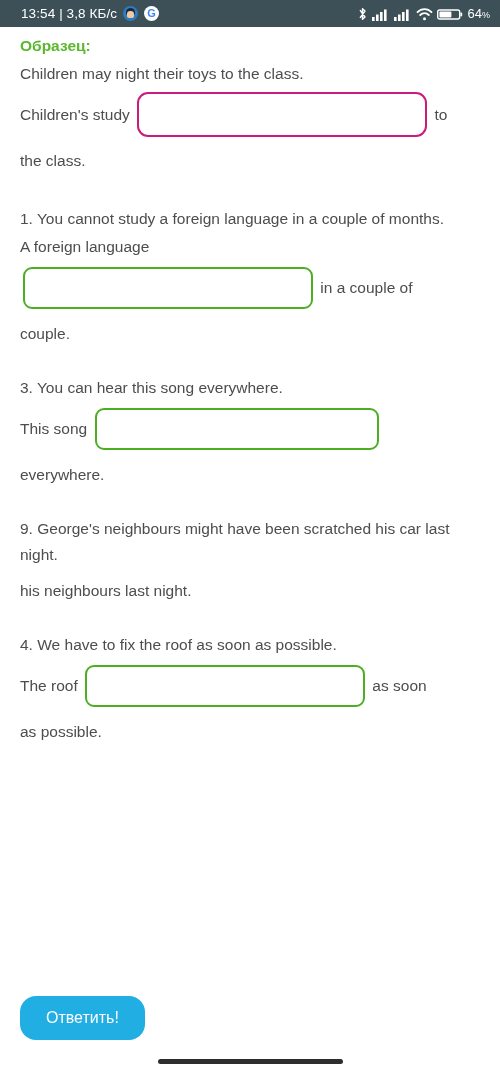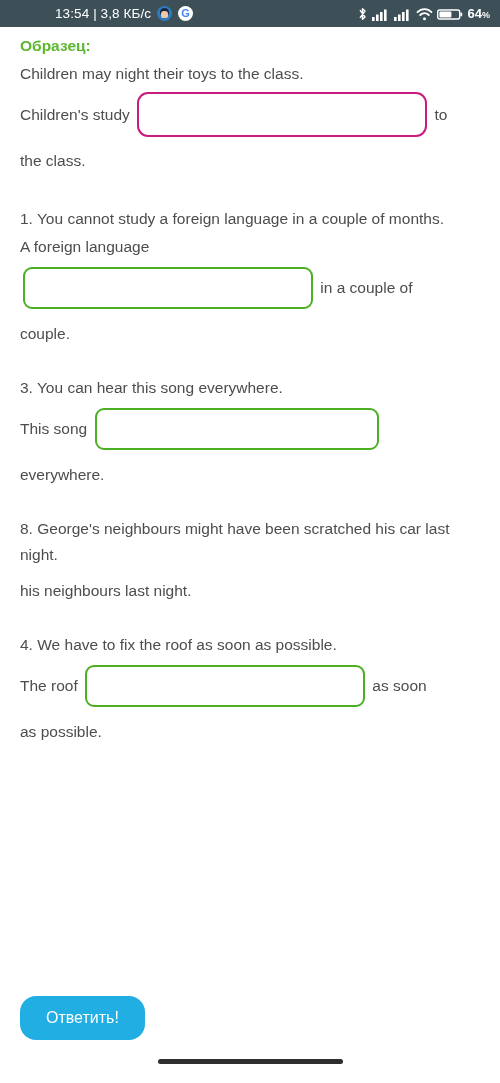--- a/index.html
+++ b/index.html
@@ -30,32 +30,30 @@
     align-items: center;
     justify-content: space-between;
     padding: 0 10px 0 21px;
     font-size: 13.5px;
     flex: 0 0 auto;
   }
   .status-left {
     display: flex;
     gap: 6px;
     white-space: nowrap;
-    margin-left: 34px;
   }
   .status-clock {
     font-size: 13.5px;
     letter-spacing: 0.1px;
     color: #ffffff;
   }
   .status-right {
     display: flex;
     align-items: center;
     gap: 4px;
-    font-weight: bold;
   }
   .sb-icon { display: block; }
 
   .mini-app-icon {
     width: 15px; height: 15px;
     border-radius: 50%;
     display: inline-block;
     position: relative;
     overflow: hidden;
     flex: 0 0 auto;
@@ -244,21 +242,21 @@
     <div class="block">
       <div class="prompt">3. You can hear this song everywhere.</div>
       <div class="answer-line">
         <span class="seg">This song</span>
         <span class="blank" style="width:284px"></span>
       </div>
       <div class="tail">everywhere.</div>
     </div>
 
     <div class="block">
-      <div class="prompt">8. George's neighbours might have been scratched his car last night.</div>
+      <div class="prompt">9. George's neighbours might have been scratched his car last night.</div>
       <div class="tail">his neighbours last night.</div>
     </div>
 
     <div class="block">
       <div class="prompt">4. We have to fix the roof as soon as possible.</div>
       <div class="answer-line">
         <span class="seg">The roof</span>
         <span class="blank" style="width:280px"></span>
         <span class="seg">as soon</span>
       </div>

